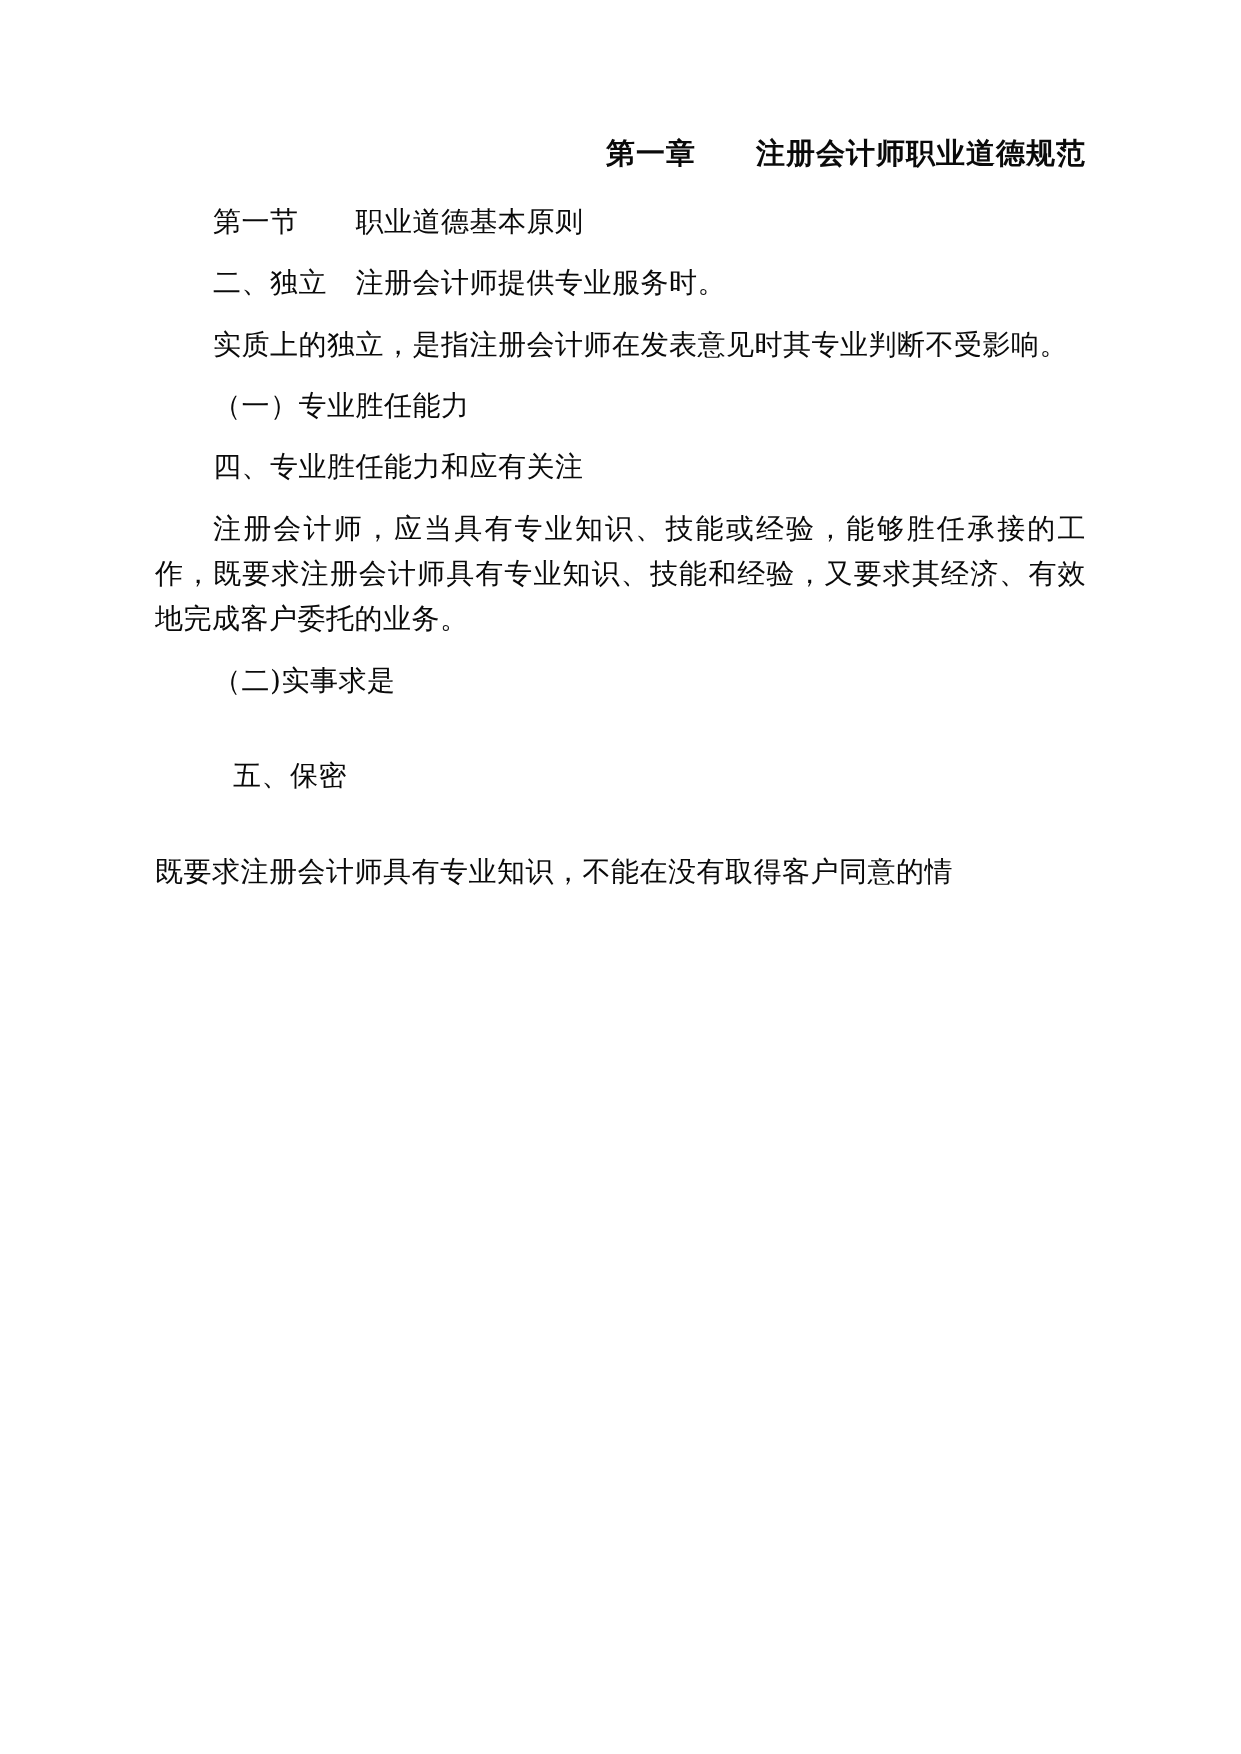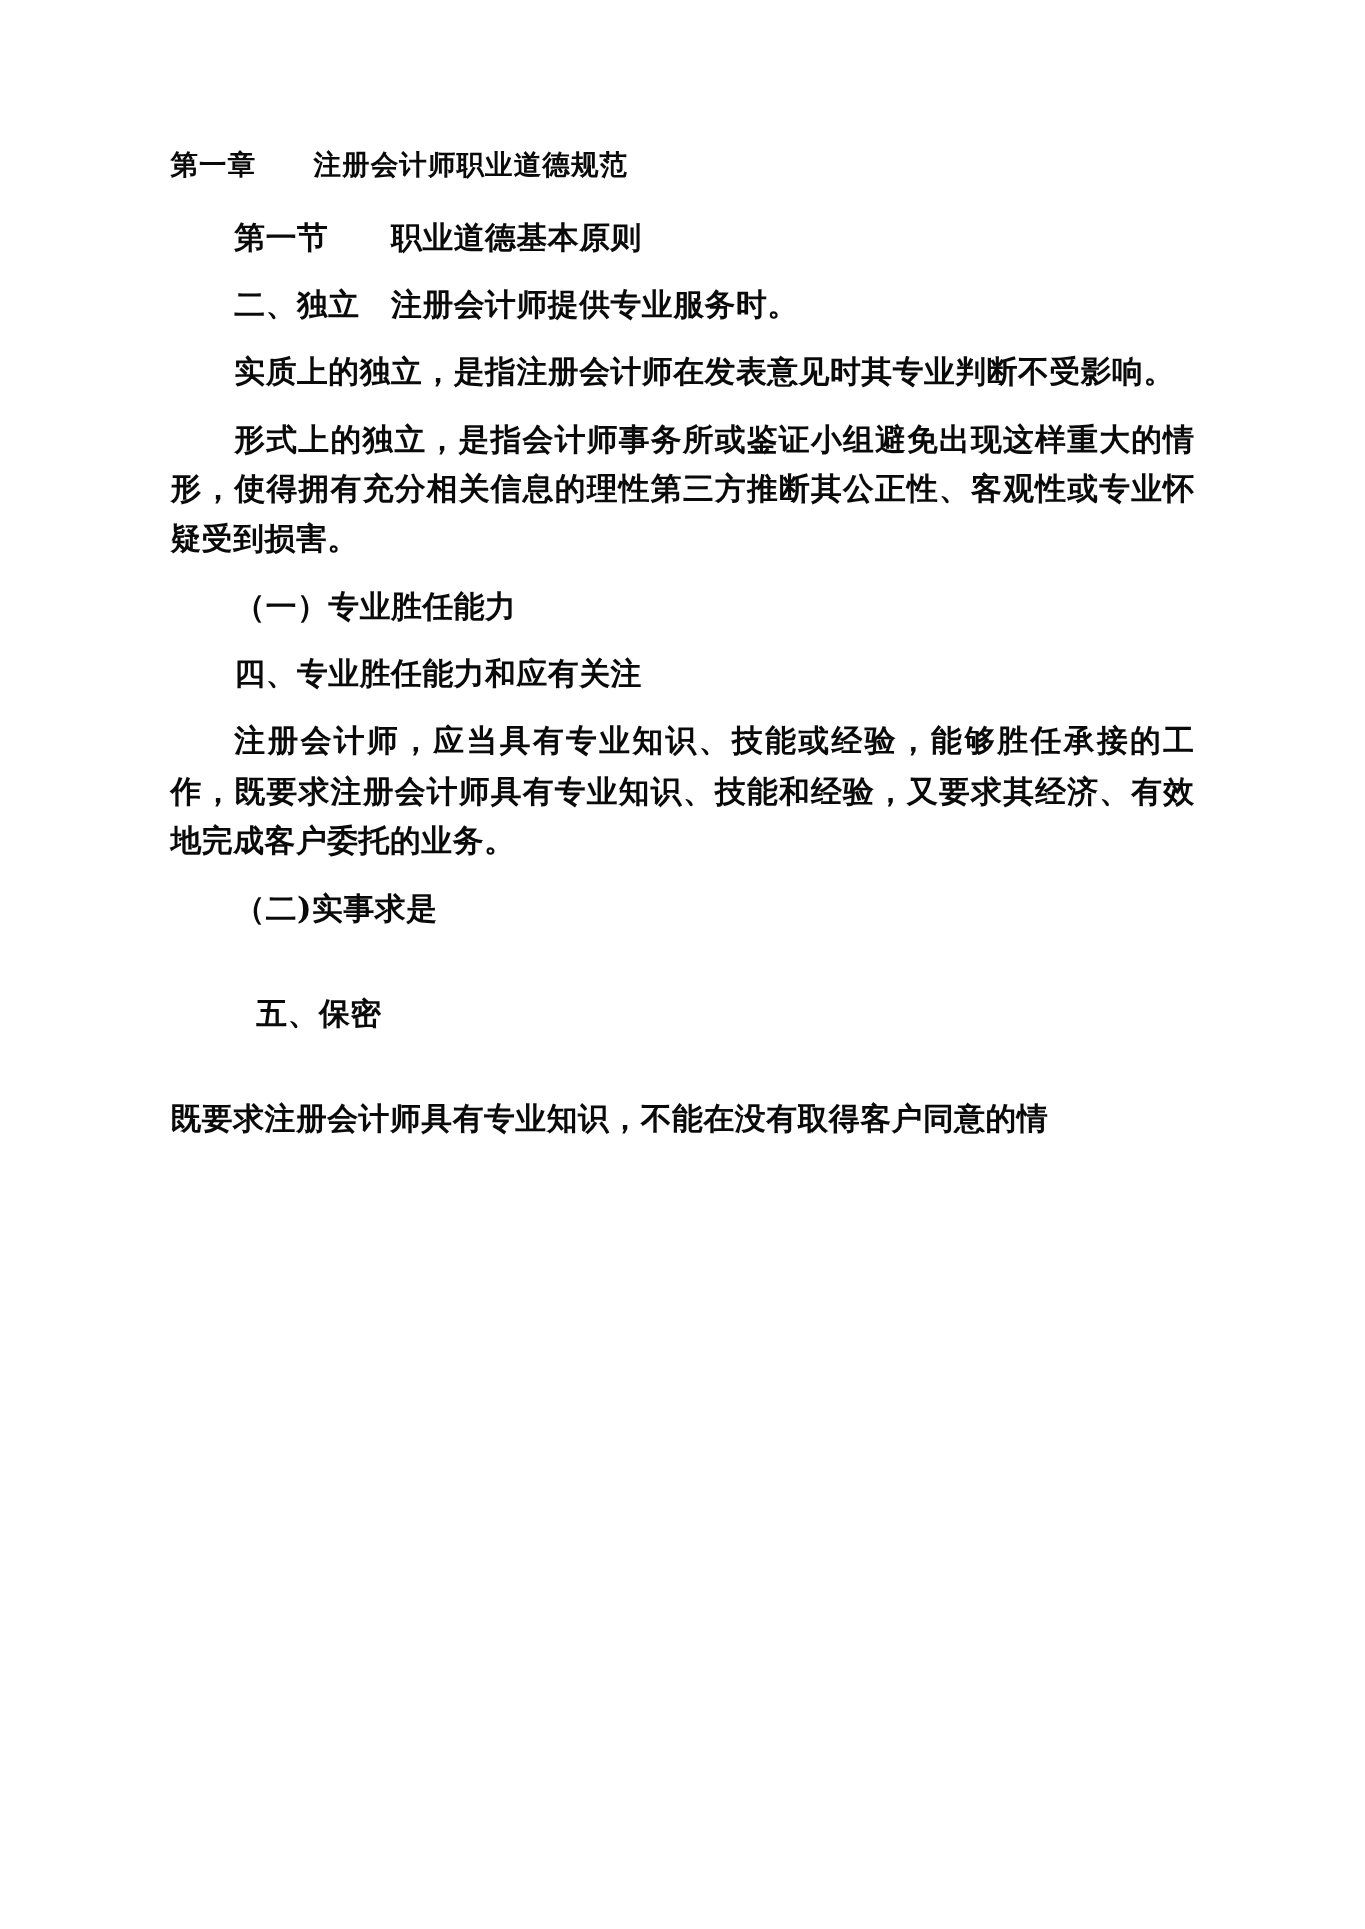--- a/index.html
+++ b/index.html
@@ -18,31 +18,30 @@
     font-family: "DejaVu Serif", "Liberation Serif", serif;
     color: #000000;
   }
   .doc-body {
     font-size: 28px;
     line-height: 1.62;
     letter-spacing: 0.5px;
     color: #0a0a0a;
   }
   .title {
-    text-align: left;
-    font-size: 25px;
+    text-align: right;
+    font-size: 29px;
     font-weight: 700;
     margin: 0 0 22px 0;
     letter-spacing: 1px;
   }
   p {
     margin: 0 0 16px 0;
     text-align: justify;
     text-justify: inter-ideograph;
-    font-weight: bold;
   }
   .indent-2 {
     text-indent: 58px;
   }
   .indent-3 {
     text-indent: 78px;
   }
   .noindent {
     text-indent: 0;
   }
@@ -58,21 +57,20 @@
 
     <h1 class="title">第一章　　注册会计师职业道德规范</h1>
 
     <p class="indent-2">第一节　　职业道德基本原则</p>
 
 
     <p class="indent-2">二、独立　注册会计师提供专业服务时。</p>
 
     <p class="indent-2">实质上的独立，是指注册会计师在发表意见时其专业判断不受影响。</p>
 
-    <p class="indent-2">形式上的独立，是指会计师事务所或鉴证小组避免出现这样重大的情形，使得拥有充分相关信息的理性第三方推断其公正性、客观性或专业怀疑受到损害。</p>
 
 
     <p class="indent-2">（一）专业胜任能力</p>
 
     <p class="indent-2">四、专业胜任能力和应有关注</p>
 
     <p class="indent-2">注册会计师，应当具有专业知识、技能或经验，能够胜任承接的工作，既要求注册会计师具有专业知识、技能和经验，又要求其经济、有效地完成客户委托的业务。</p>
 
     <p class="indent-2">（二)实事求是</p>
 

